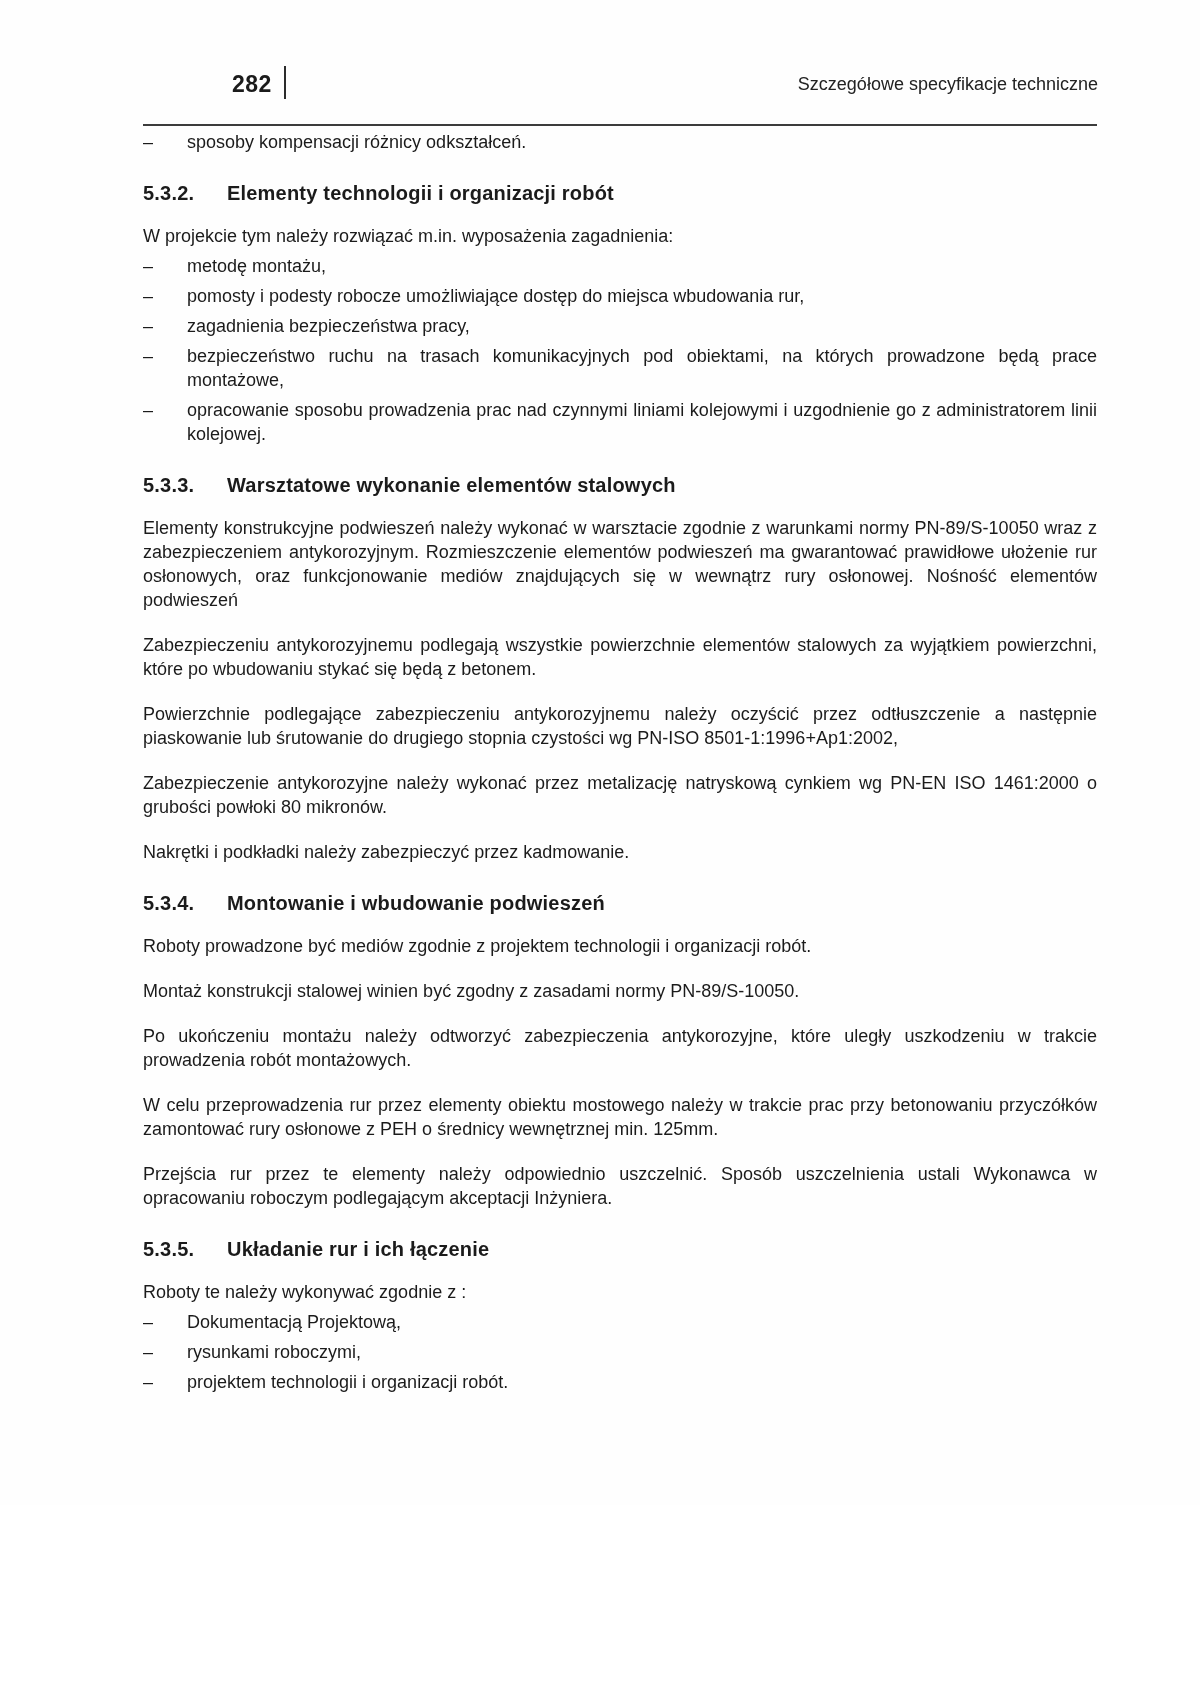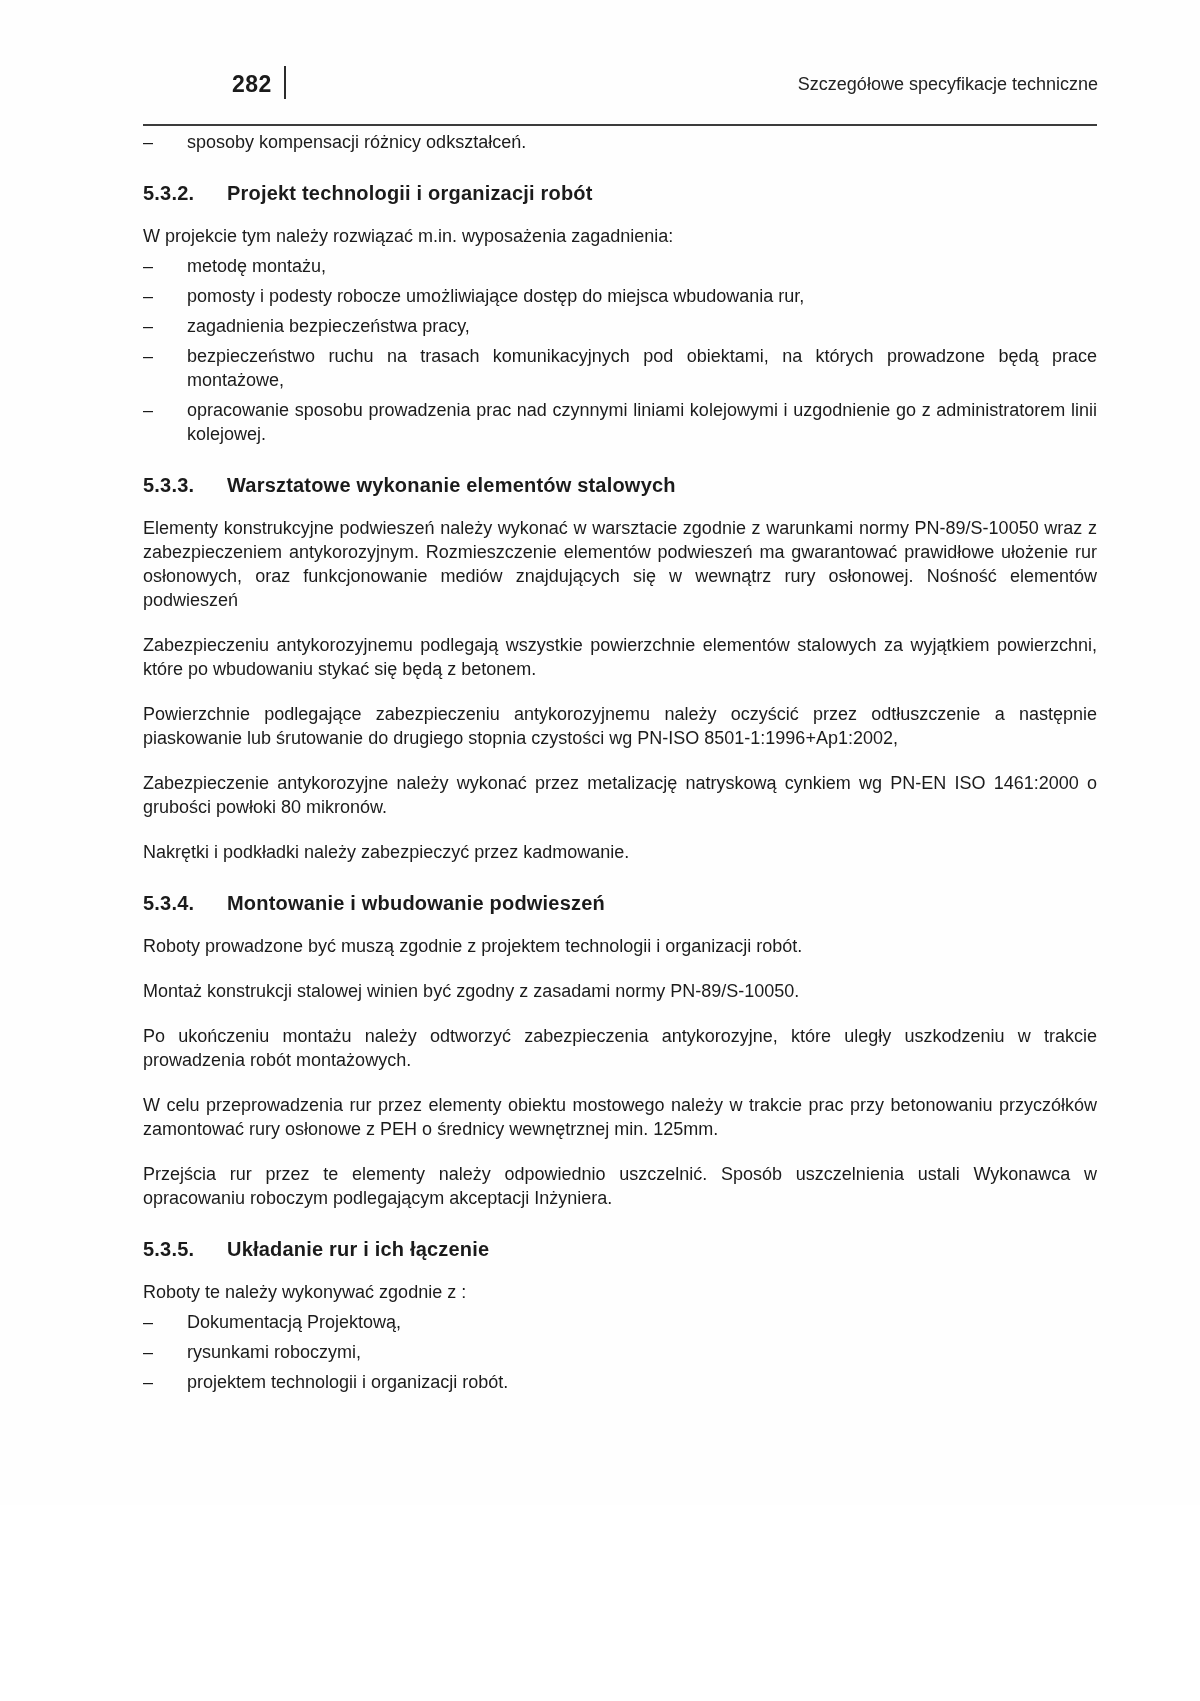--- a/index.html
+++ b/index.html
@@ -70,21 +70,21 @@
 
   <div class="content">
 
     <div class="lead-line">
       <span class="dash">–</span>
       <span>sposoby kompensacji różnicy odkształceń.</span>
     </div>
 
     <div class="heading">
       <span class="hnum">5.3.2.</span>
-      <span class="htxt">Projekt technologii i organizacji robót</span>
+      <span class="htxt">Elementy technologii i organizacji robót</span>
     </div>
     <p class="para tight">W projekcie tym należy rozwiązać m.in. wyposażenia zagadnienia:</p>
     <ul class="dashlist">
       <li><span class="dash">–</span><span>metodę montażu,</span></li>
       <li><span class="dash">–</span><span>pomosty i podesty robocze umożliwiające dostęp do miejsca wbudowania rur,</span></li>
       <li><span class="dash">–</span><span>zagadnienia bezpieczeństwa pracy,</span></li>
       <li><span class="dash">–</span><span>bezpieczeństwo ruchu na trasach komunikacyjnych pod obiektami, na których prowadzone będą prace montażowe,</span></li>
       <li><span class="dash">–</span><span>opracowanie sposobu prowadzenia prac nad czynnymi liniami kolejowymi i uzgodnienie go z administratorem linii kolejowej.</span></li>
     </ul>
 
@@ -95,21 +95,21 @@
     <p class="para">Elementy konstrukcyjne podwieszeń należy wykonać w warsztacie zgodnie z warunkami normy PN-89/S-10050 wraz z zabezpieczeniem antykorozyjnym. Rozmieszczenie elementów podwieszeń ma gwarantować prawidłowe ułożenie rur osłonowych, oraz funkcjonowanie mediów znajdujących się w wewnątrz rury osłonowej. Nośność elementów podwieszeń</p>
     <p class="para">Zabezpieczeniu antykorozyjnemu podlegają wszystkie powierzchnie elementów stalowych za wyjątkiem powierzchni, które po wbudowaniu stykać się będą z betonem.</p>
     <p class="para">Powierzchnie podlegające zabezpieczeniu antykorozyjnemu należy oczyścić przez odtłuszczenie a następnie piaskowanie lub śrutowanie do drugiego stopnia czystości wg PN-ISO 8501-1:1996+Ap1:2002,</p>
     <p class="para">Zabezpieczenie antykorozyjne należy wykonać przez metalizację natryskową cynkiem wg PN-EN ISO 1461:2000 o grubości powłoki 80 mikronów.</p>
     <p class="para">Nakrętki i podkładki należy zabezpieczyć przez kadmowanie.</p>
 
     <div class="heading">
       <span class="hnum">5.3.4.</span>
       <span class="htxt">Montowanie i wbudowanie podwieszeń</span>
     </div>
-    <p class="para">Roboty prowadzone być muszą zgodnie z projektem technologii i organizacji robót.</p>
+    <p class="para">Roboty prowadzone być mediów zgodnie z projektem technologii i organizacji robót.</p>
     <p class="para">Montaż konstrukcji stalowej winien być zgodny z zasadami normy PN-89/S-10050.</p>
     <p class="para">Po ukończeniu montażu należy odtworzyć zabezpieczenia antykorozyjne, które uległy uszkodzeniu w trakcie prowadzenia robót montażowych.</p>
 
     <p class="para">W celu przeprowadzenia rur przez elementy obiektu mostowego należy w trakcie prac przy betonowaniu przyczółków zamontować rury osłonowe z PEH o średnicy wewnętrznej min. 125mm.</p>
     <p class="para">Przejścia rur przez te elementy należy odpowiednio uszczelnić. Sposób uszczelnienia ustali Wykonawca w opracowaniu roboczym podlegającym akceptacji Inżyniera.</p>
 
     <div class="heading">
       <span class="hnum">5.3.5.</span>
       <span class="htxt">Układanie rur i ich łączenie</span>
     </div>

